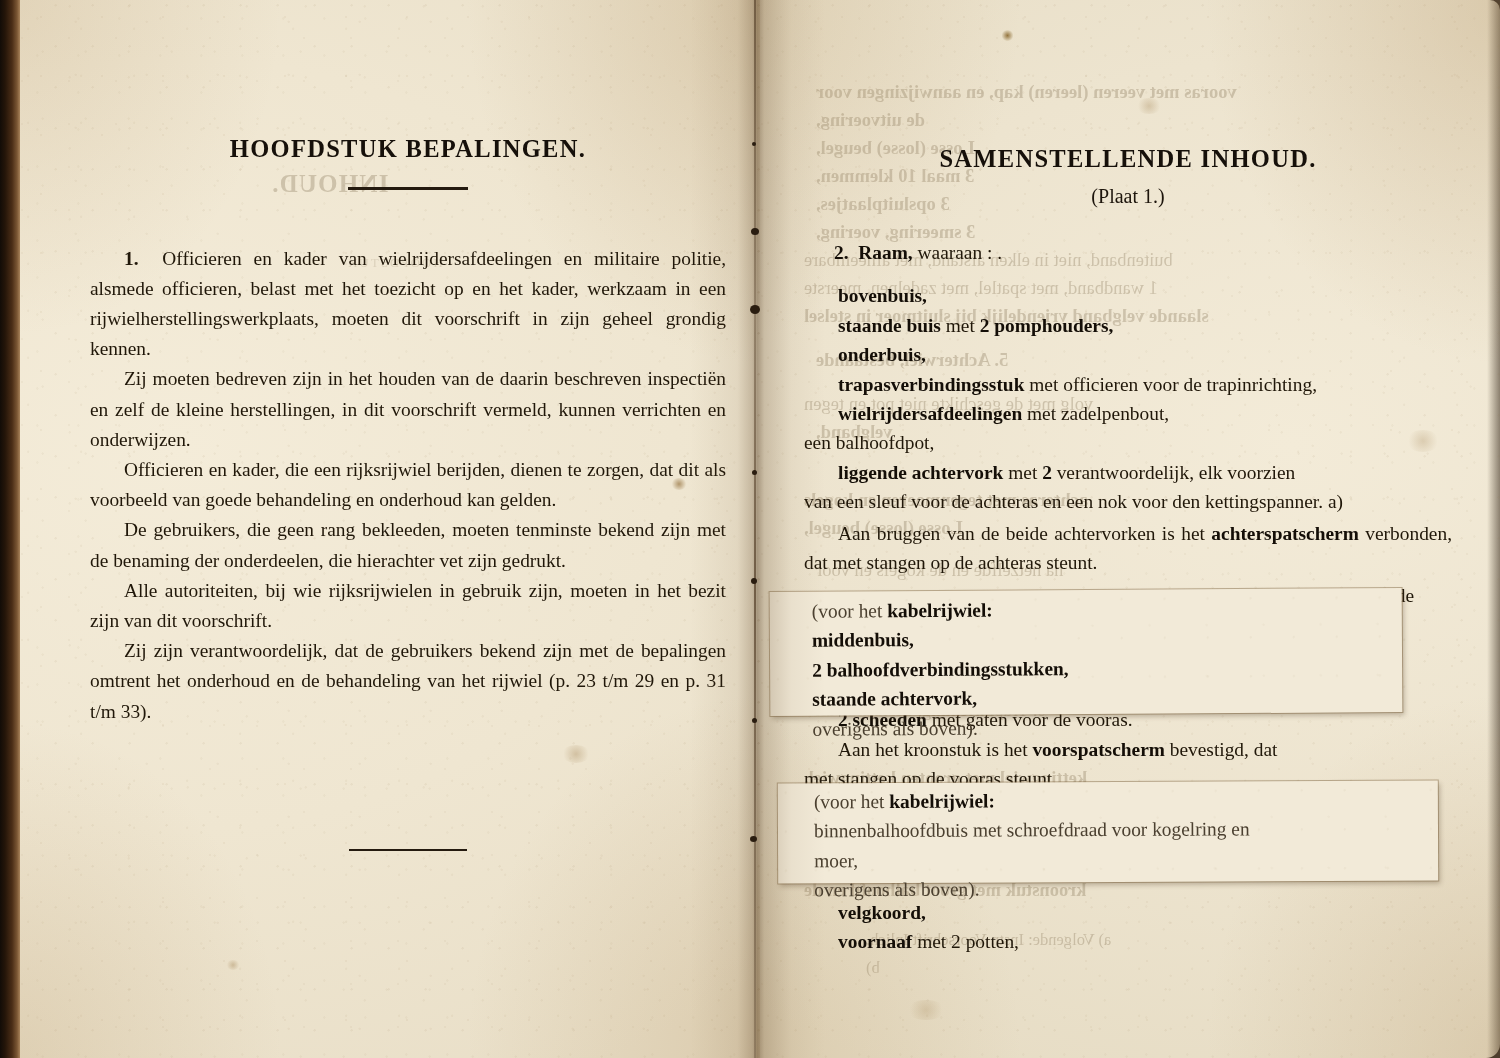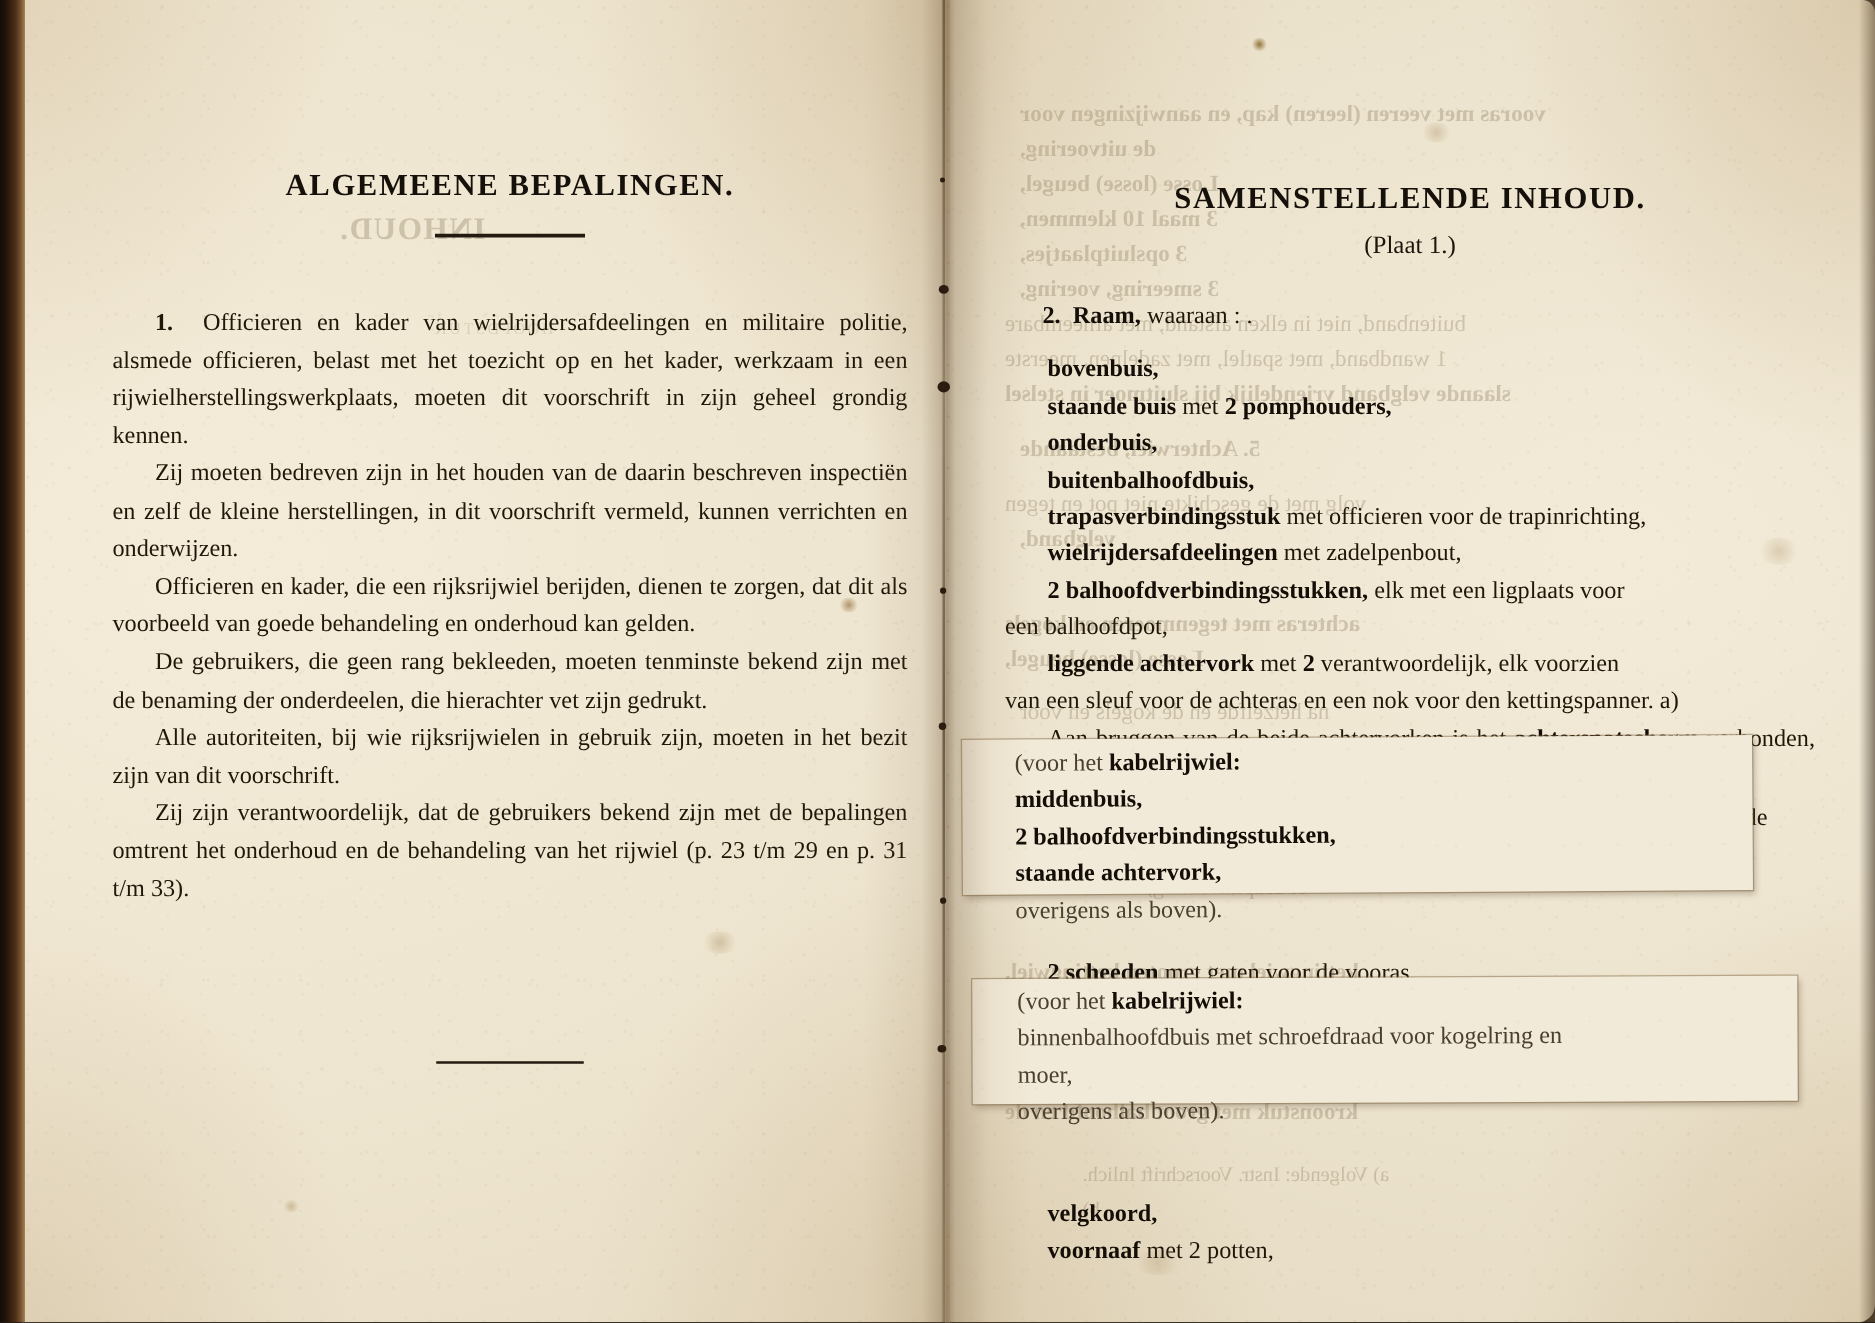--- a/index.html
+++ b/index.html
@@ -228,21 +228,21 @@
 
   <div class="leaf leaf-left">
     <div class="grain"></div>
     <div class="age-tint"></div>
 
     <div class="ghost bold" style="left:255px; top:170px; font-size:25px; letter-spacing:1.2px;">INHOUD.</div>
     <div class="ghost" style="left:330px; top:255px; font-size:13px; letter-spacing:2px; opacity:.18;">HOOFDSTUK</div>
 
     <div class="page-body" style="left:74px; top:135px; width:636px;">
 
-      <div class="head">ALGEMEENE BEPALINGEN.</div>
+      <div class="head">HOOFDSTUK BEPALINGEN.</div>
 
       <div class="rule" style="width:120px; margin-top:24px;"></div>
 
       <div style="height:54px;"></div>
 
       <p class="para">
         <span class="num">1.</span>&nbsp;&nbsp;<span>Officieren en kader van wielrijdersafdeelingen en militaire politie, alsmede officieren, belast met het toezicht op en het kader, werkzaam in een rijwielherstellingswerkplaats, moeten dit voorschrift in zijn geheel grondig kennen.</span>
       </p>
 
       <p class="para">Zij moeten bedreven zijn in het houden van de daarin beschreven inspectiën en zelf de kleine herstellingen, in dit voorschrift vermeld, kunnen verrichten en onderwijzen.</p>
@@ -312,35 +312,29 @@
       </div>
 
       <div class="line ind2">
         <span class="b">staande buis</span><span> met </span><span class="b">2 pomphouders,</span>
       </div>
 
       <div class="line ind2">
         <span class="b">onderbuis,</span>
       </div>
 
-      <div class="line ind2">
-        <span class="b">buitenbalhoofdbuis,</span>
-      </div>
 
       <div class="line ind2">
         <span class="b">trapasverbindingsstuk</span><span> met officieren voor de trapinrichting,</span>
       </div>
 
       <div class="line ind2">
         <span class="b">wielrijdersafdeelingen</span><span> met zadelpenbout,</span>
       </div>
 
-      <div class="line ind2">
-        <span class="b">2 balhoofdverbindingsstukken,</span><span> elk met een ligplaats voor</span>
-      </div>
 
       <div class="line flush">
         <span>een balhoofdpot,</span>
       </div>
 
 
       <div class="line ind2">
         <span class="b">liggende achtervork</span><span> met </span><span class="b">2</span><span> verantwoordelijk, elk voorzien</span>
       </div>
 

